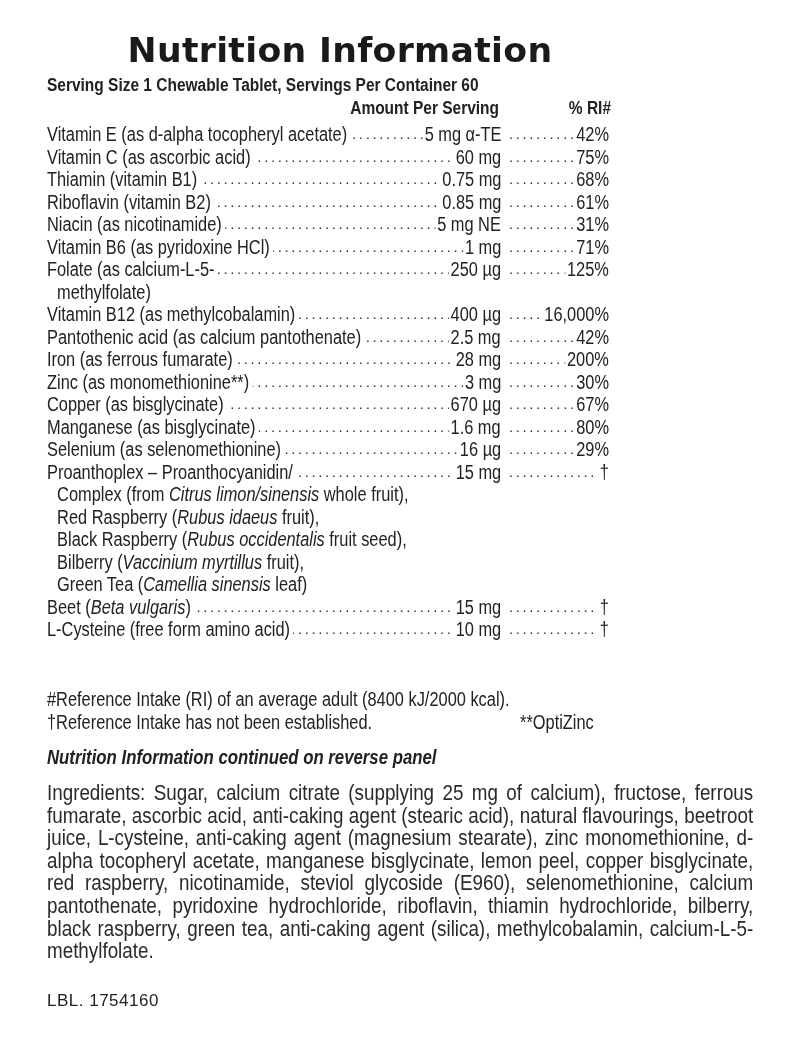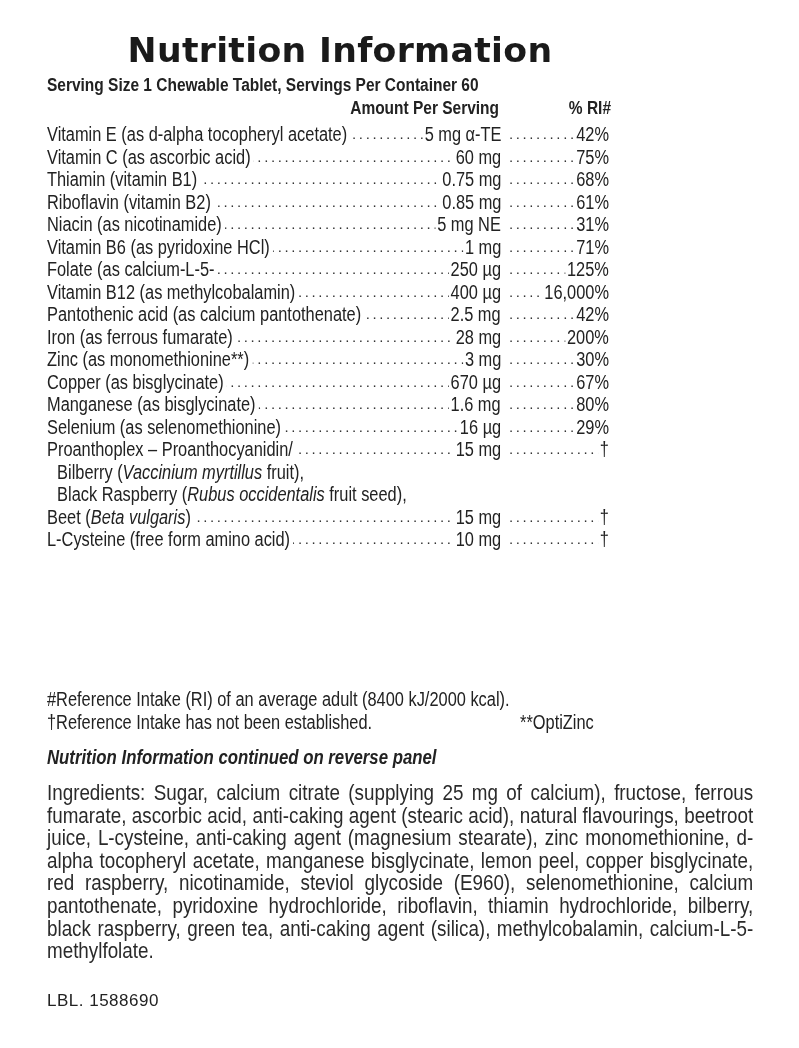--- a/index.html
+++ b/index.html
@@ -101,20 +101,23 @@
         <span class="amt">1 mg</span>
         <span class="ri"><span class="ribg">71%</span></span>
       </div>
       <div class="row">
         <span class="dots1">........................................................................................................................</span>
         <span class="dots2">........................................................................................................................</span>
         <span class="name"><span class="namebg">Folate (as calcium-L-5-</span></span>
         <span class="amt">250 µg</span>
         <span class="ri"><span class="ribg">125%</span></span>
       </div>
+      <div class="row sub">
+        <span class="name"><span class="namebg">methylfolate)</span></span>
+      </div>
       <div class="row">
         <span class="dots1">........................................................................................................................</span>
         <span class="dots2">........................................................................................................................</span>
         <span class="name"><span class="namebg">Vitamin B12 (as methylcobalamin)</span></span>
         <span class="amt">400 µg</span>
         <span class="ri"><span class="ribg">16,000%</span></span>
       </div>
       <div class="row">
         <span class="dots1">........................................................................................................................</span>
         <span class="dots2">........................................................................................................................</span>
@@ -158,24 +161,33 @@
         <span class="ri"><span class="ribg">29%</span></span>
       </div>
       <div class="row">
         <span class="dots1">........................................................................................................................</span>
         <span class="dots2">........................................................................................................................</span>
         <span class="name"><span class="namebg">Proanthoplex – Proanthocyanidin/</span></span>
         <span class="amt">15 mg</span>
         <span class="ri"><span class="ribg">†</span></span>
       </div>
       <div class="row sub">
+        <span class="name"><span class="namebg">Complex (from <i>Citrus limon/sinensis</i> whole fruit),</span></span>
+      </div>
+      <div class="row sub">
+        <span class="name"><span class="namebg">Red Raspberry (<i>Rubus idaeus</i> fruit),</span></span>
+      </div>
+      <div class="row sub">
+        <span class="name"><span class="namebg">Black Raspberry (<i>Rubus occidentalis</i> fruit seed),</span></span>
+      </div>
+      <div class="row sub">
         <span class="name"><span class="namebg">Bilberry (<i>Vaccinium myrtillus</i> fruit),</span></span>
       </div>
       <div class="row sub">
-        <span class="name"><span class="namebg">Black Raspberry (<i>Rubus occidentalis</i> fruit seed),</span></span>
+        <span class="name"><span class="namebg">Green Tea (<i>Camellia sinensis</i> leaf)</span></span>
       </div>
       <div class="row">
         <span class="dots1">........................................................................................................................</span>
         <span class="dots2">........................................................................................................................</span>
         <span class="name"><span class="namebg">Beet (<i>Beta vulgaris</i>)</span></span>
         <span class="amt">15 mg</span>
         <span class="ri"><span class="ribg">†</span></span>
       </div>
       <div class="row">
         <span class="dots1">........................................................................................................................</span>
@@ -185,14 +197,14 @@
         <span class="ri"><span class="ribg">†</span></span>
       </div>
     </div>
 
   <div class="footnote" style="top:688px">#Reference Intake (RI) of an average adult (8400 kJ/2000 kcal).</div>
   <div class="footnote" style="top:711px">†Reference Intake has not been established.</div>
   <div class="optizinc">**OptiZinc</div>
 
   <div class="continued">Nutrition Information continued on reverse panel</div>
   <div class="ingredients">Ingredients: Sugar, calcium citrate (supplying 25 mg of calcium), fructose, ferrous fumarate, ascorbic acid, anti-caking agent (stearic acid), natural flavourings, beetroot juice, L-cysteine, anti-caking agent (magnesium stearate), zinc monomethionine, d-alpha tocopheryl acetate, manganese bisglycinate, lemon peel, copper bisglycinate, red raspberry, nicotinamide, steviol glycoside (E960), selenomethionine, calcium pantothenate, pyridoxine hydrochloride, riboflavin, thiamin hydrochloride, bilberry, black raspberry, green tea, anti-caking agent (silica), methylcobalamin, calcium-L-5-methylfolate.</div>
-  <div class="lbl">LBL. 1588690</div>
+  <div class="lbl">LBL. 1754160</div>
 </div>
 
 </body></html>

